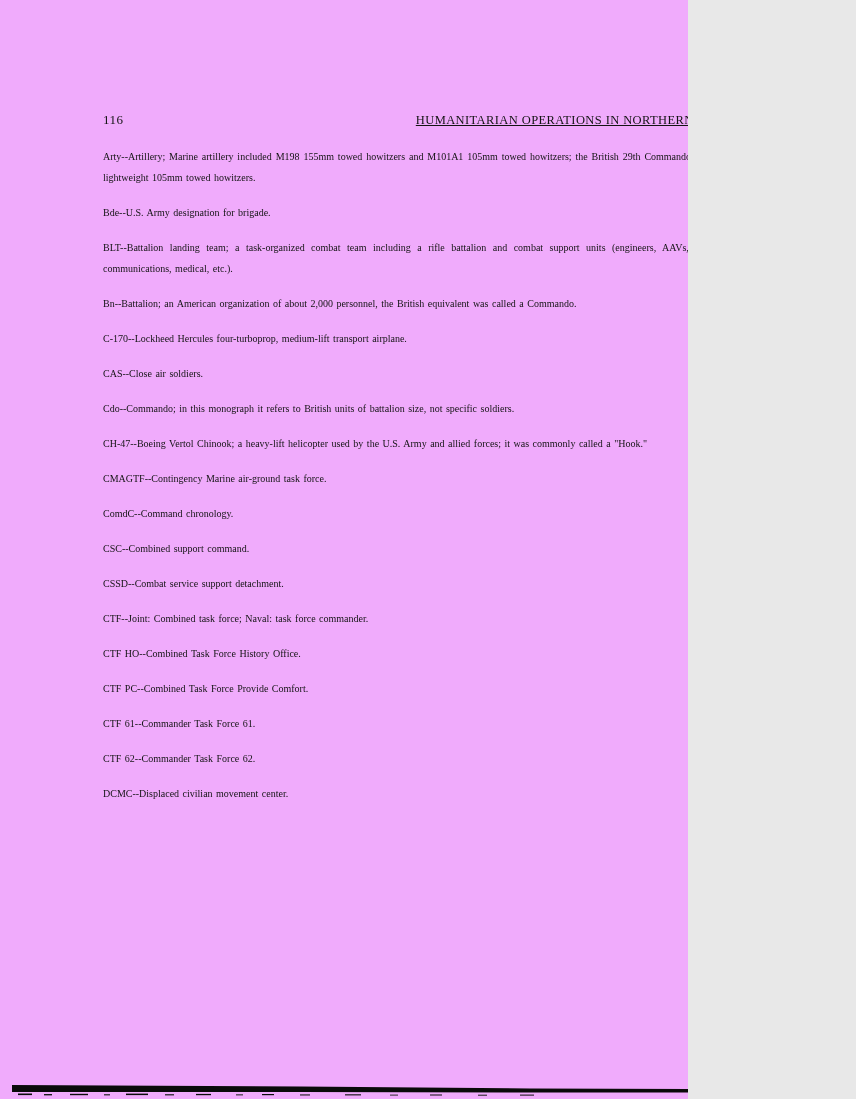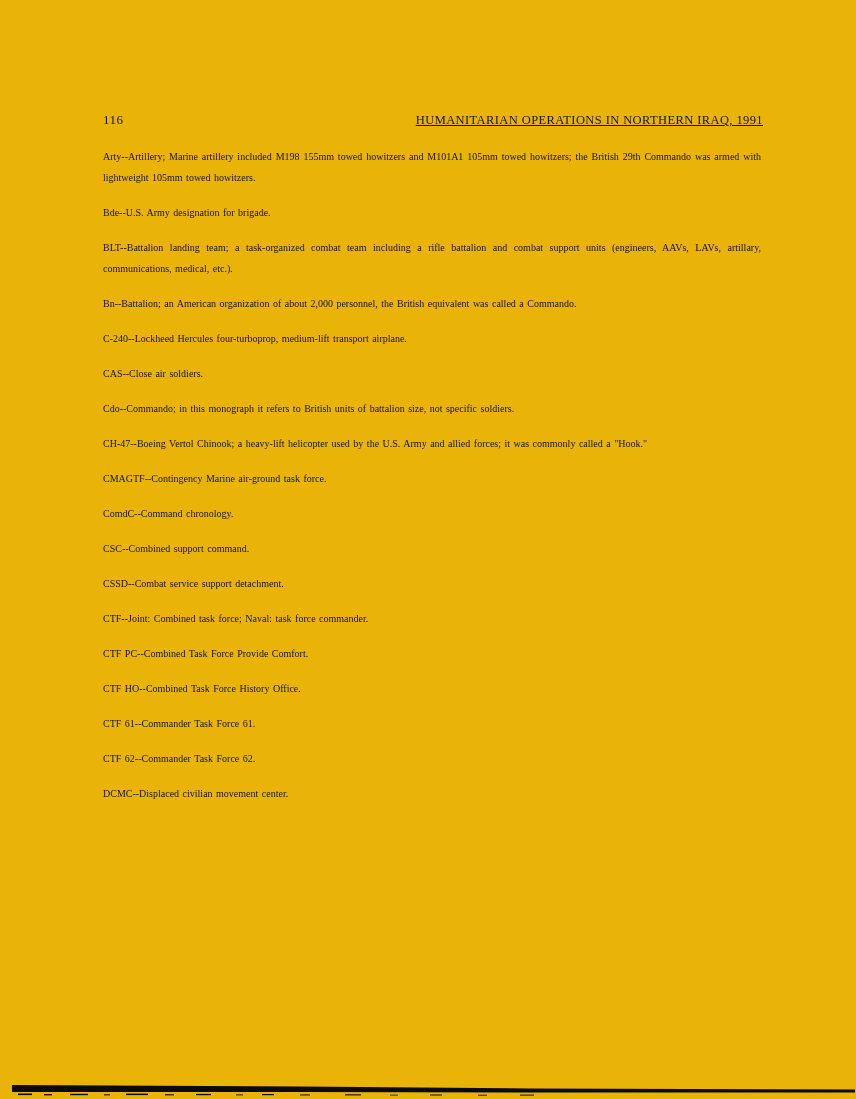--- a/index.html
+++ b/index.html
@@ -2,23 +2,23 @@
 <html><head>
 <meta charset="utf-8">
 <style>
   html, body {
     margin: 0;
     padding: 0;
     background: #e8e8e8;
   }
   .page {
     position: relative;
-    width: 856px;
+    width: 688px;
     height: 1099px;
-    background: #eab308;
+    background: #f0abfc;
     overflow: hidden;
     font-family: "Liberation Serif", "DejaVu Serif", serif;
     color: #141414;
   }
   .running-head {
     position: absolute;
     top: 112px;
     left: 103px;
     width: 660px;
     display: flex;
@@ -65,31 +65,31 @@
   <div class="running-head">
     <span class="page-number">116</span>
     <span class="running-title">HUMANITARIAN OPERATIONS IN NORTHERN IRAQ, 1991</span>
   </div>
 
   <div class="content">
     <p>Arty--Artillery; Marine artillery included M198 155mm towed howitzers and M101A1 105mm towed howitzers; the British 29th Commando was armed with lightweight 105mm towed howitzers.</p>
     <p>Bde--U.S. Army designation for brigade.</p>
     <p>BLT--Battalion landing team; a task-organized combat team including a rifle battalion and combat support units (engineers, AAVs, LAVs, artillary, communications, medical, etc.).</p>
     <p>Bn--Battalion; an American organization of about 2,000 personnel, the British equivalent was called a Commando.</p>
-    <p>C-240--Lockheed Hercules four-turboprop, medium-lift transport airplane.</p>
+    <p>C-170--Lockheed Hercules four-turboprop, medium-lift transport airplane.</p>
     <p>CAS--Close air soldiers.</p>
     <p>Cdo--Commando; in this monograph it refers to British units of battalion size, not specific soldiers.</p>
     <p>CH-47--Boeing Vertol Chinook; a heavy-lift helicopter used by the U.S. Army and allied forces; it was commonly called a "Hook."</p>
     <p>CMAGTF--Contingency Marine air-ground task force.</p>
     <p>ComdC--Command chronology.</p>
     <p>CSC--Combined support command.</p>
     <p>CSSD--Combat service support detachment.</p>
     <p>CTF--Joint: Combined task force; Naval: task force commander.</p>
+    <p>CTF HO--Combined Task Force History Office.</p>
     <p>CTF PC--Combined Task Force Provide Comfort.</p>
-    <p>CTF HO--Combined Task Force History Office.</p>
     <p>CTF 61--Commander Task Force 61.</p>
     <p>CTF 62--Commander Task Force 62.</p>
     <p>DCMC--Displaced civilian movement center.</p>
   </div>
 
   <svg class="artifact-bar" viewBox="0 0 856 19" xmlns="http://www.w3.org/2000/svg" aria-hidden="true">
     <polygon points="12,5 300,6.5 530,8.5 855,9.5 855,12.5 530,12.5 300,12 12,12" fill="#0a0a0a"></polygon>
     <rect x="18" y="13.5" width="14" height="1.6" fill="#0a0a0a"></rect>
     <rect x="44" y="14" width="8" height="1.4" fill="#1a1a1a"></rect>
     <rect x="70" y="13.8" width="18" height="1.4" fill="#0a0a0a"></rect>

